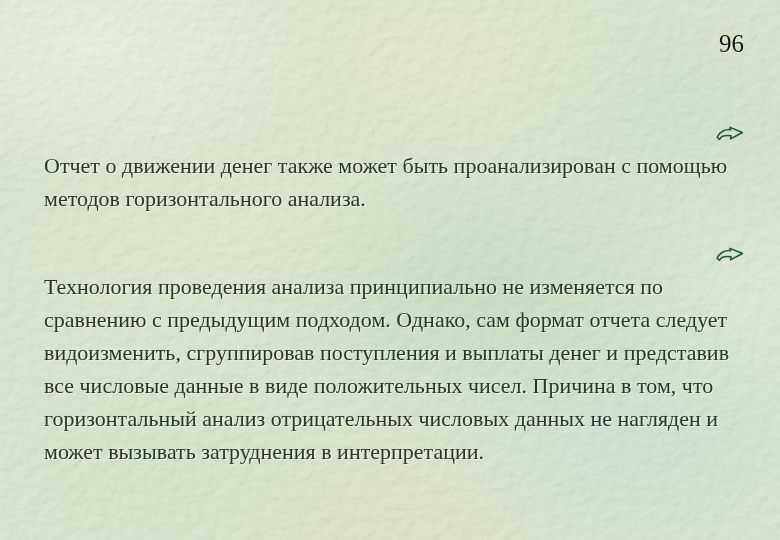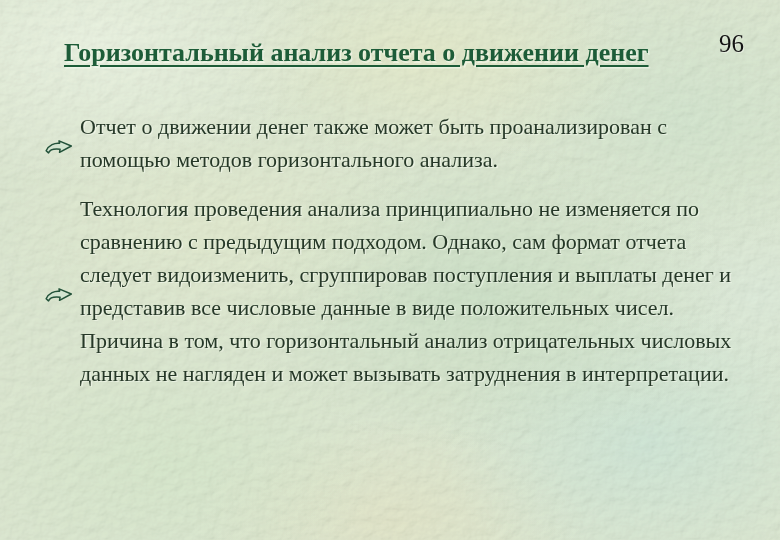--- a/index.html
+++ b/index.html
@@ -78,22 +78,23 @@
     text-shadow: 1.5px 1.5px 0 rgba(248,252,242,0.55);
   }
   .bullets {
     position: absolute;
     left: 44px;
     top: 110px;
     width: 706px;
   }
   .bullet-item {
     display: flex;
-    align-items: center;
+    align-items: flex-end;
     margin-bottom: 16px;
+    flex-direction: column;
   }
   .bullet-icon {
     flex: 0 0 30px;
     margin-top: 9px;
     margin-right: 6px;
   }
   .bullet-text {
     font-size: 22px;
     line-height: 33px;
     color: #263828;
@@ -124,21 +125,20 @@
         <feDistantLight azimuth="60" elevation="62"></feDistantLight>
       </feDiffuseLighting>
     </filter>
     <rect width="780" height="540" filter="url(#crinkle2)"></rect>
   </svg>
 
   <div class="content">
 
     <div class="page-number">96</div>
 
-    <h1 class="slide-title">Горизонтальный анализ отчета о движении денег</h1>
 
     <div class="bullets">
 
       <div class="bullet-item">
         <svg class="bullet-icon" viewBox="0 0 26 14" width="28" height="15">
           <path d="M1 10 C3.5 4.5 9 2.5 13.5 3 L13 0.8 L24.5 5.6 L13.5 11.5 L14 8.6 C9 8 4.5 8.8 3.2 12 Z" fill="#d2e4d0" stroke="#23523a" stroke-width="1.4" stroke-linejoin="round"></path>
         </svg>
         <div class="bullet-text">Отчет о движении денег также может быть проанализирован с помощью методов горизонтального анализа.</div>
       </div>
 

